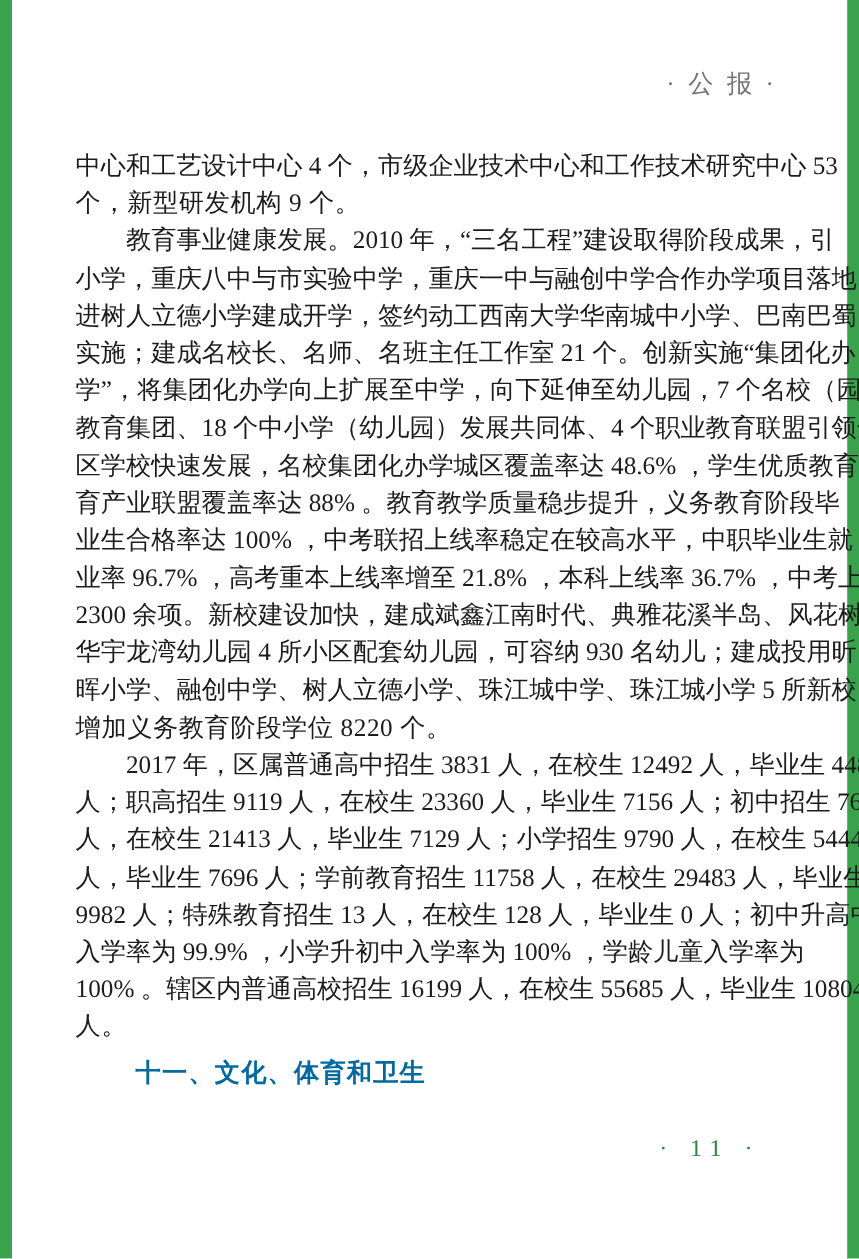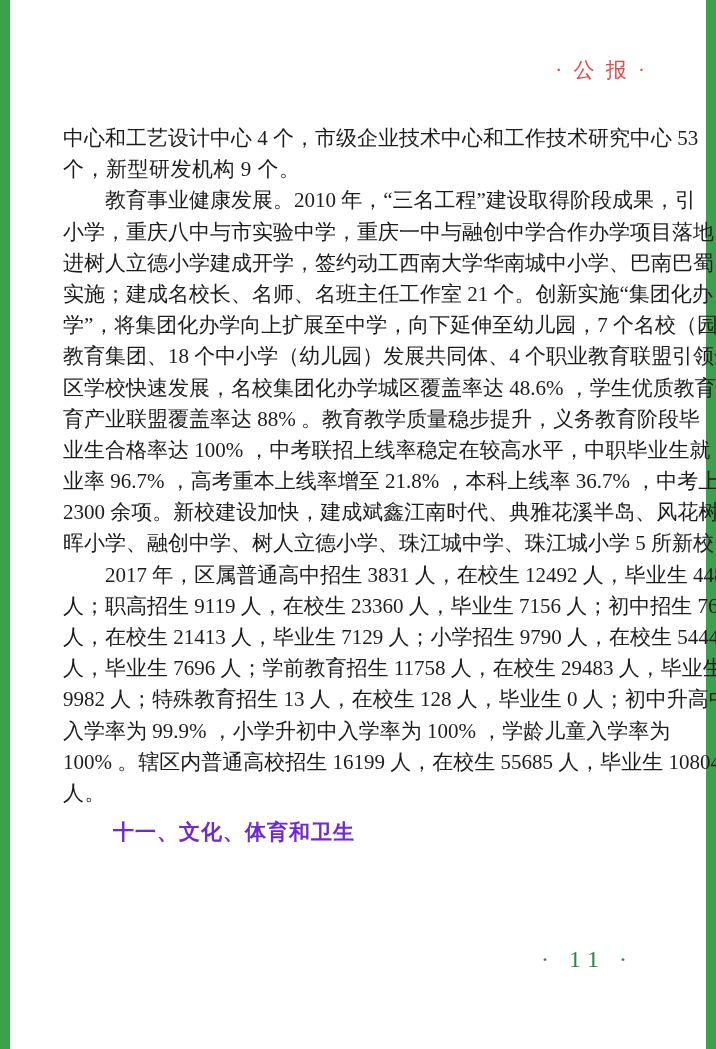--- a/index.html
+++ b/index.html
@@ -60,58 +60,60 @@
 
   .section-heading {
     margin: 0;
     padding-top: 7px;
     padding-left: 50px;
     font-family: "Liberation Sans", "DejaVu Sans", sans-serif;
     font-weight: 700;
     font-size: 21px;
     letter-spacing: 1px;
     line-height: 31px;
-    color: #6d28d9;
+    color: #0369a1;
   }
 
   .page-number {
     position: absolute;
     top: 946px;
     right: 82px;
-    font-size: 24px;
+    font-size: 20px;
     letter-spacing: 7px;
     white-space: nowrap;
   }
 </style>
 </head>
 <body>
 
 <div class="page">
 
   <div class="edge-bar left" style="background: rgb(58, 162, 76);"></div>
   <div class="edge-bar right" style="background: rgb(58, 162, 76);"></div>
 
-  <div class="page-header" style="color: #ef4444; margin-left: 37px;">· 公 报 ·</div>
+  <div class="page-header" style="color: #737373; margin-left: 37px;">· 公 报 ·</div>
 
   <div class="body-text" style="color: rgb(28, 28, 28);">
     <div id="paragraphs-container">
         <div class="line">中心和工艺设计中心 4 个，市级企业技术中心和工作技术研究中心 53</div>
         <div class="line para-end">个，新型研发机构 9 个。</div>
         <div class="line indent">教育事业健康发展。2010 年，“三名工程”建设取得阶段成果，引</div>
         <div class="line">小学，重庆八中与市实验中学，重庆一中与融创中学合作办学项目落地</div>
         <div class="line">进树人立德小学建成开学，签约动工西南大学华南城中小学、巴南巴蜀</div>
         <div class="line">实施；建成名校长、名师、名班主任工作室 21 个。创新实施“集团化办</div>
         <div class="line">学”，将集团化办学向上扩展至中学，向下延伸至幼儿园，7 个名校（园）</div>
         <div class="line">教育集团、18 个中小学（幼儿园）发展共同体、4 个职业教育联盟引领全</div>
         <div class="line">区学校快速发展，名校集团化办学城区覆盖率达 48.6% ，学生优质教育</div>
         <div class="line">育产业联盟覆盖率达 88% 。教育教学质量稳步提升，义务教育阶段毕</div>
         <div class="line">业生合格率达 100% ，中考联招上线率稳定在较高水平，中职毕业生就</div>
         <div class="line">业率 96.7% ，高考重本上线率增至 21.8% ，本科上线率 36.7% ，中考上</div>
         <div class="line">2300 余项。新校建设加快，建成斌鑫江南时代、典雅花溪半岛、风花树、</div>
+        <div class="line">华宇龙湾幼儿园 4 所小区配套幼儿园，可容纳 930 名幼儿；建成投用昕</div>
         <div class="line">晖小学、融创中学、树人立德小学、珠江城中学、珠江城小学 5 所新校，</div>
+        <div class="line para-end">增加义务教育阶段学位 8220 个。</div>
         <div class="line indent">2017 年，区属普通高中招生 3831 人，在校生 12492 人，毕业生 4489</div>
         <div class="line">人；职高招生 9119 人，在校生 23360 人，毕业生 7156 人；初中招生 7686</div>
         <div class="line">人，在校生 21413 人，毕业生 7129 人；小学招生 9790 人，在校生 54447</div>
         <div class="line">人，毕业生 7696 人；学前教育招生 11758 人，在校生 29483 人，毕业生</div>
         <div class="line">9982 人；特殊教育招生 13 人，在校生 128 人，毕业生 0 人；初中升高中</div>
         <div class="line">入学率为 99.9% ，小学升初中入学率为 100% ，学龄儿童入学率为</div>
         <div class="line">100% 。辖区内普通高校招生 16199 人，在校生 55685 人，毕业生 10804</div>
         <div class="line para-end">人。</div>
       </div>
     <h2 class="section-heading">十一、文化、体育和卫生</h2>

